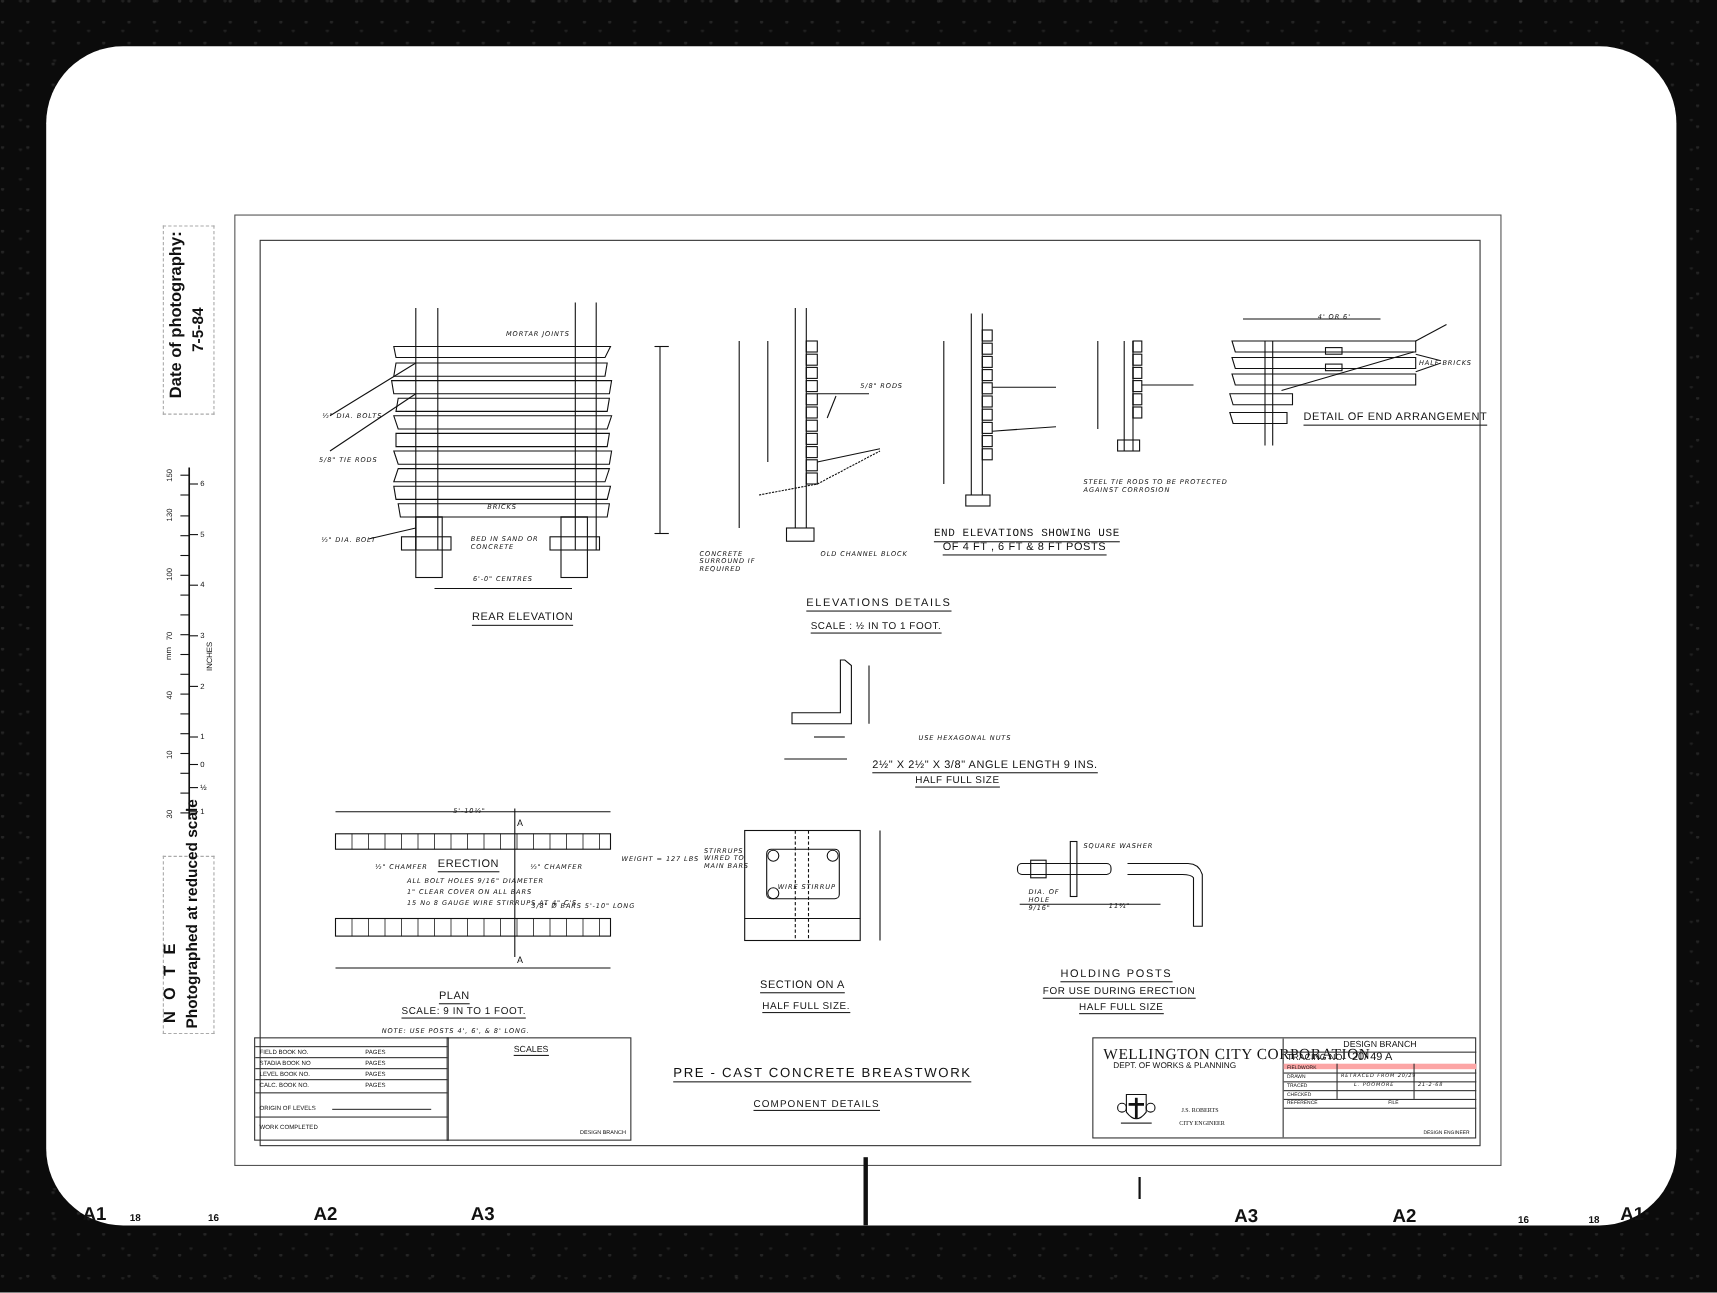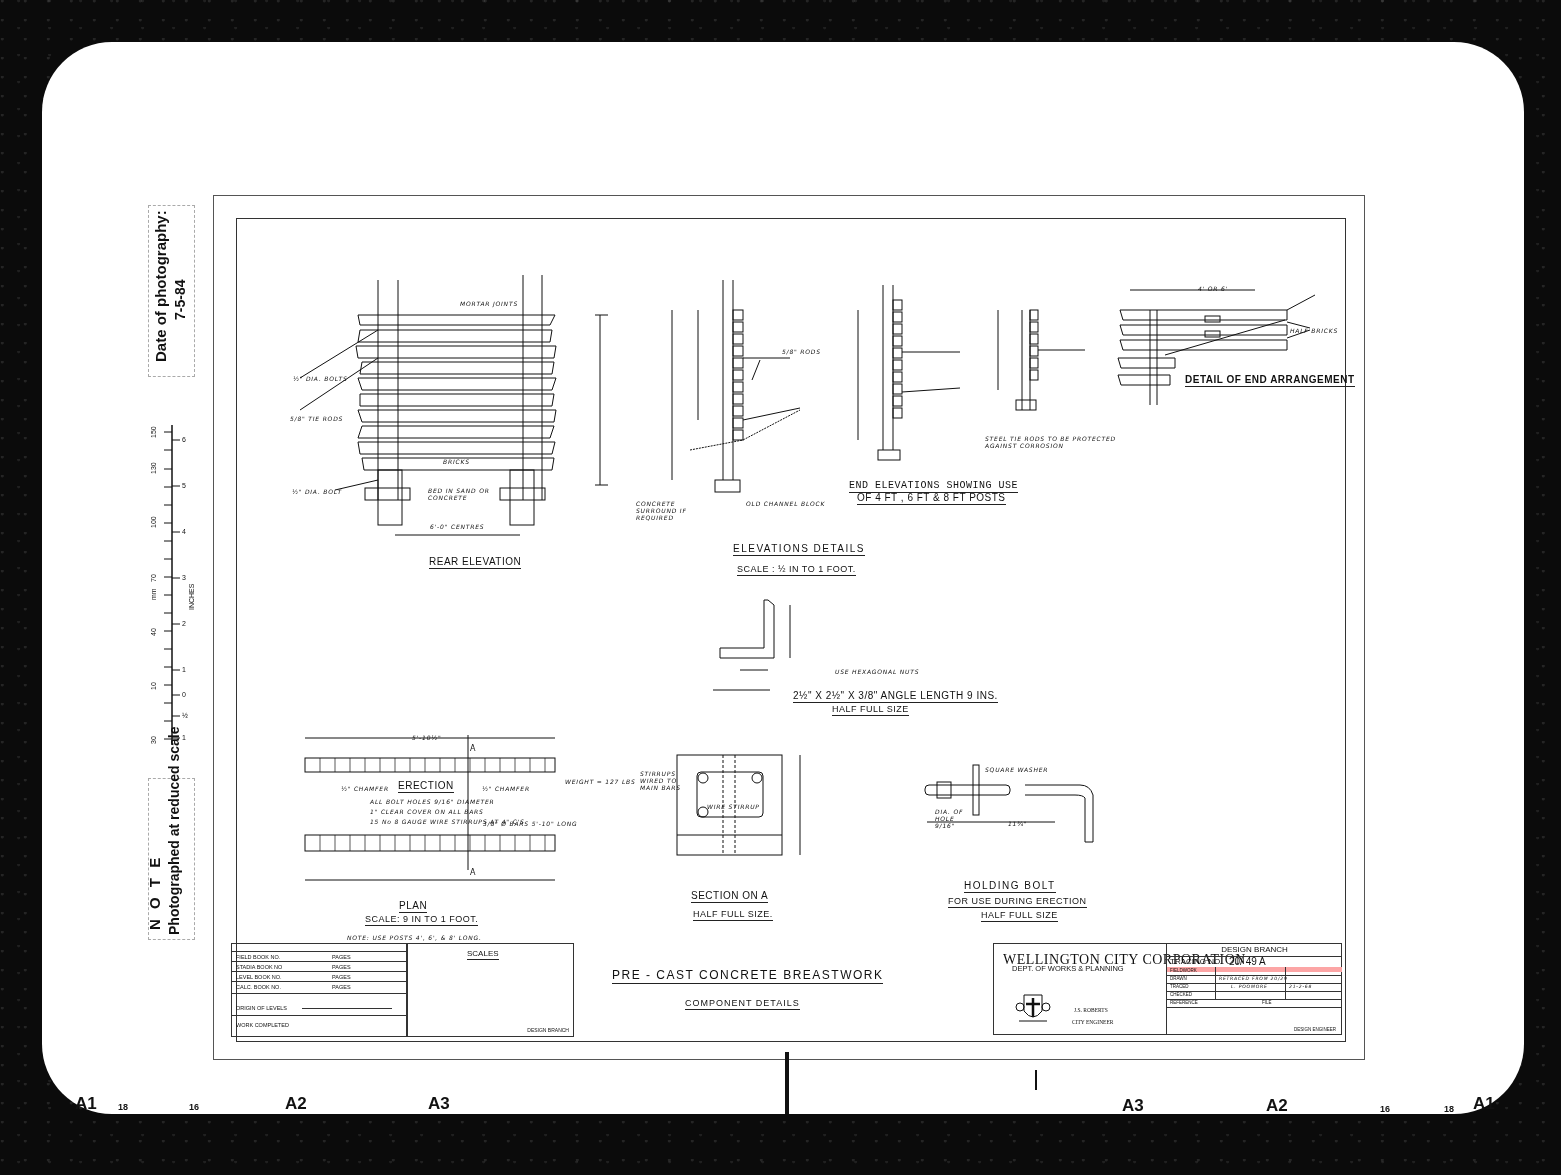--- a/index.html
+++ b/index.html
@@ -218,21 +218,21 @@
     <rect x="90" y="36" width="15" height="6"></rect>
       <rect x="90" y="51" width="15" height="6"></rect>
     <line x1="50" y1="75" x2="170" y2="40"></line>
     <line x1="172" y1="30" x2="200" y2="15"></line>
     <line x1="172" y1="42" x2="195" y2="48"></line>
       <line x1="172" y1="58" x2="195" y2="50"></line>
   </g>
 </svg>
 <div class="t hand" style="left:1198px;top:285px;">4' OR 6'</div>
 <div class="t hand" style="left:1290px;top:327px;">HALF BRICKS</div>
-<div class="t label ul" style="left:1185px;top:374px;font-weight:bold;">DETAIL OF END ARRANGEMENT</div>
+<div class="t label ul" style="left:1185px;top:374px;">DETAIL OF END ARRANGEMENT</div>
 
 <svg style="left:710px;top:600px;" width="100" height="90">
   <g stroke="#111" fill="none" stroke-width="1">
     <path d="M10 48 L10 58 L64 58 L64 5 L58 0 L54 0 L54 48 Z"></path>
     <line x1="80" y1="5" x2="80" y2="58"></line>
     <line x1="30" y1="70" x2="58" y2="70"></line>
     <line x1="3" y1="90" x2="60" y2="90"></line>
   </g>
 </svg>
 <div class="t hand" style="left:835px;top:668px;">USE HEXAGONAL NUTS</div>
@@ -322,21 +322,21 @@
     <rect x="0" y="25" width="85" height="10" rx="4"></rect>
     <rect x="12" y="22" width="14" height="16"></rect>
     <rect x="48" y="5" width="6" height="50"></rect>
     <path d="M100 25 L155 25 Q165 25 168 35 L168 82 L160 82 L160 38 Q158 35 150 35 L100 35"></path>
     <line x1="2" y1="62" x2="130" y2="62"></line>
   </g>
 </svg>
 <div class="t hand" style="left:985px;top:766px;">SQUARE WASHER</div>
 <div class="t hand" style="left:935px;top:808px;width:40px;white-space:normal;">DIA. OF HOLE 9/16"</div>
 <div class="t hand" style="left:1008px;top:820px;">11¾"</div>
-<div class="t label ul" style="left:964px;top:880px;letter-spacing:1.5px;">HOLDING BOLT</div>
+<div class="t label ul" style="left:964px;top:880px;letter-spacing:1.5px;">HOLDING POSTS</div>
 <div class="t small ul" style="left:948px;top:896px;">FOR USE DURING ERECTION</div>
 <div class="t small ul" style="left:981px;top:910px;">HALF FULL SIZE</div>
 
 <div class="box" style="left:231px;top:943px;width:175px;height:92px;">
   <div class="tb-row" style="left:0;top:0;width:175px;height:7px;"></div>
   <div class="tb-row" style="left:0;top:7px;width:175px;height:10px;">
       <span style="position:absolute;left:4px;top:3px;">FIELD BOOK NO.</span>
       <span style="position:absolute;left:100px;top:3px;">PAGES</span>
     </div>
   <div class="tb-row" style="left:0;top:17px;width:175px;height:10px;">

